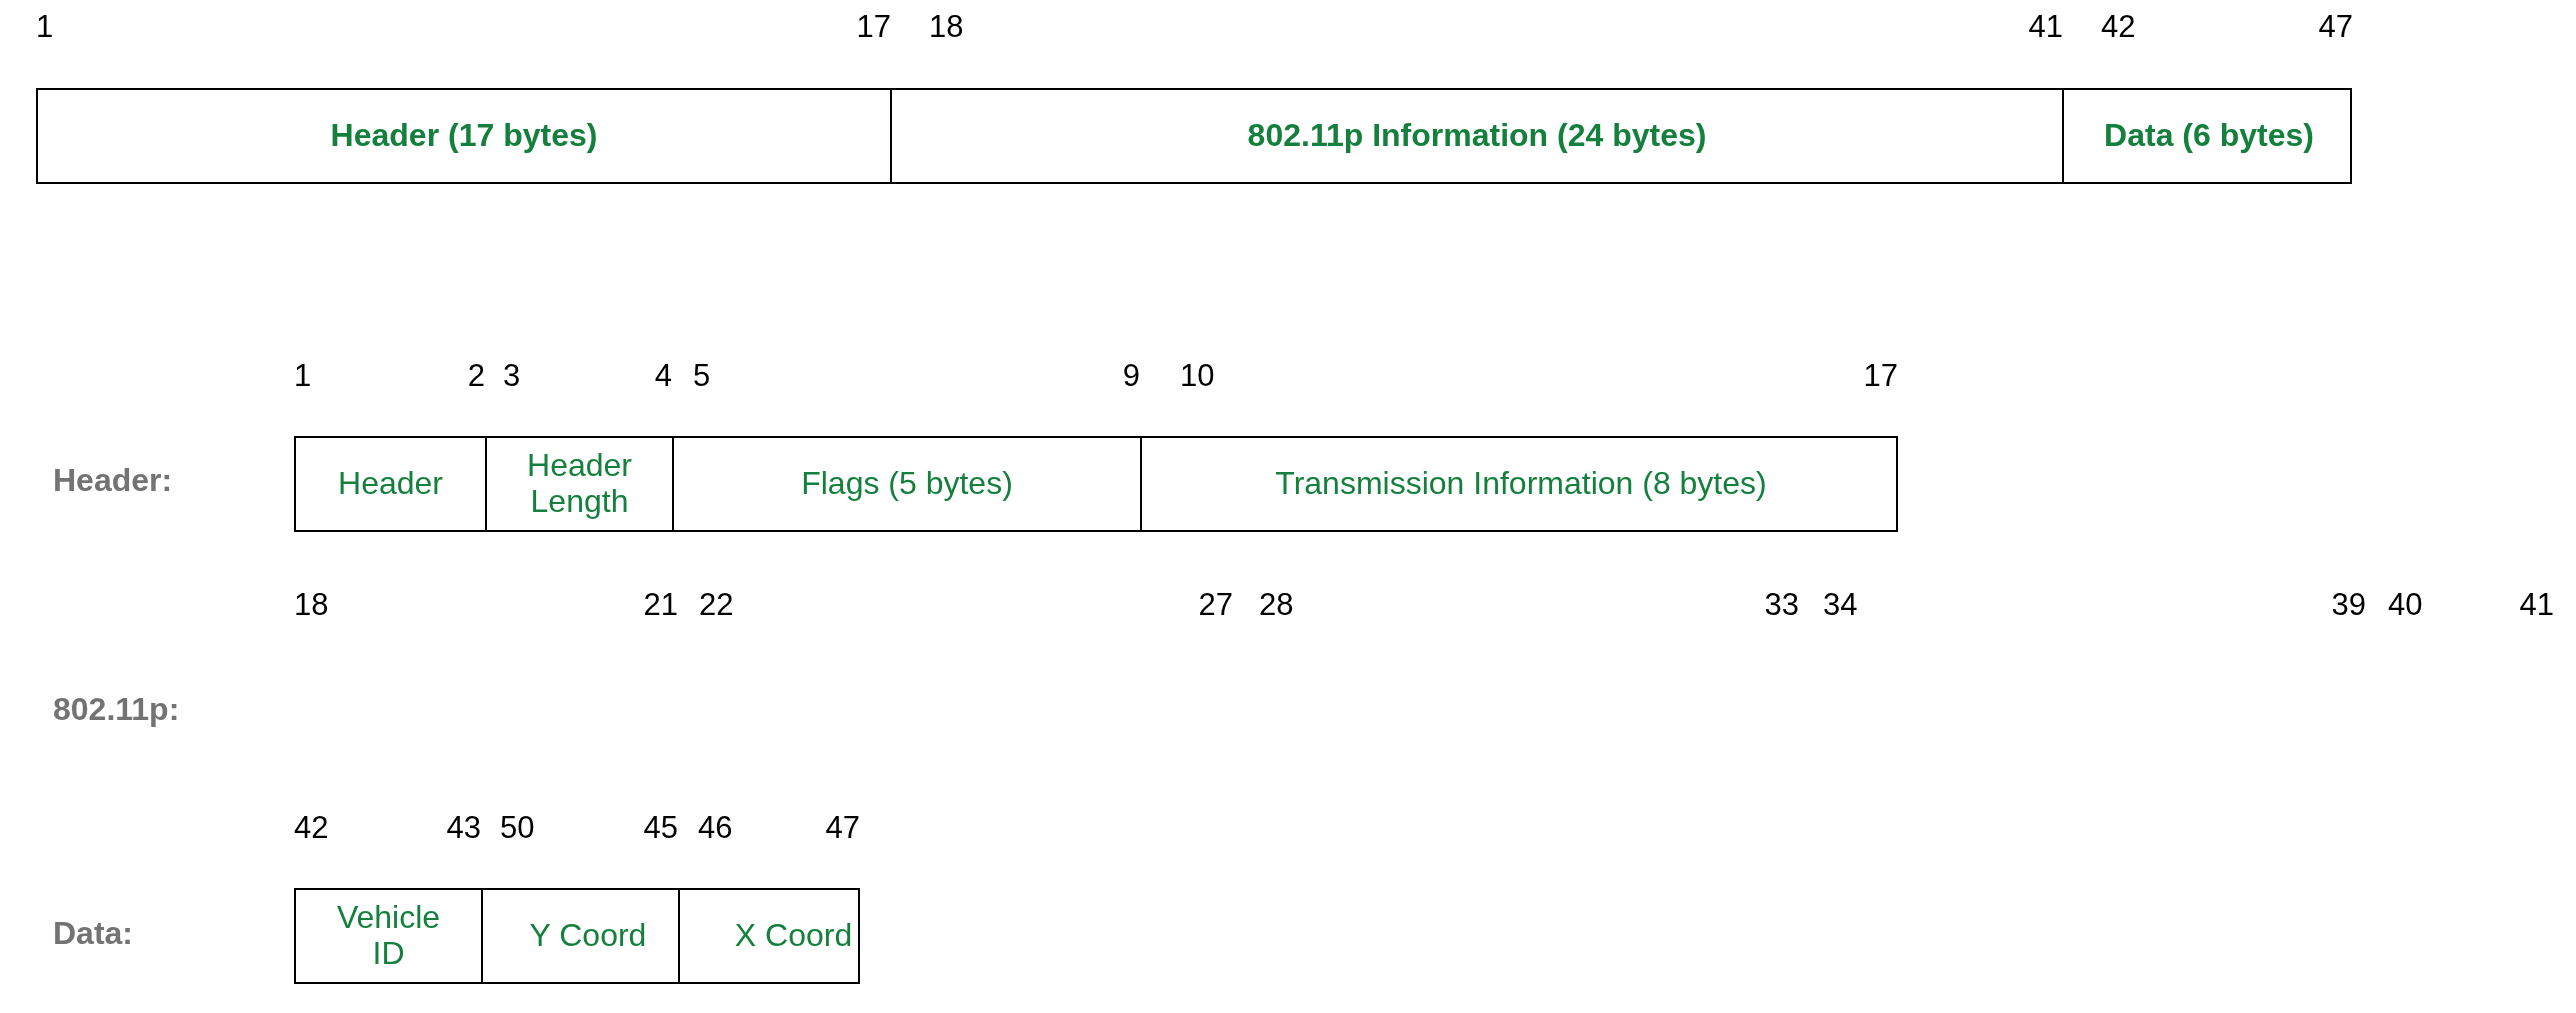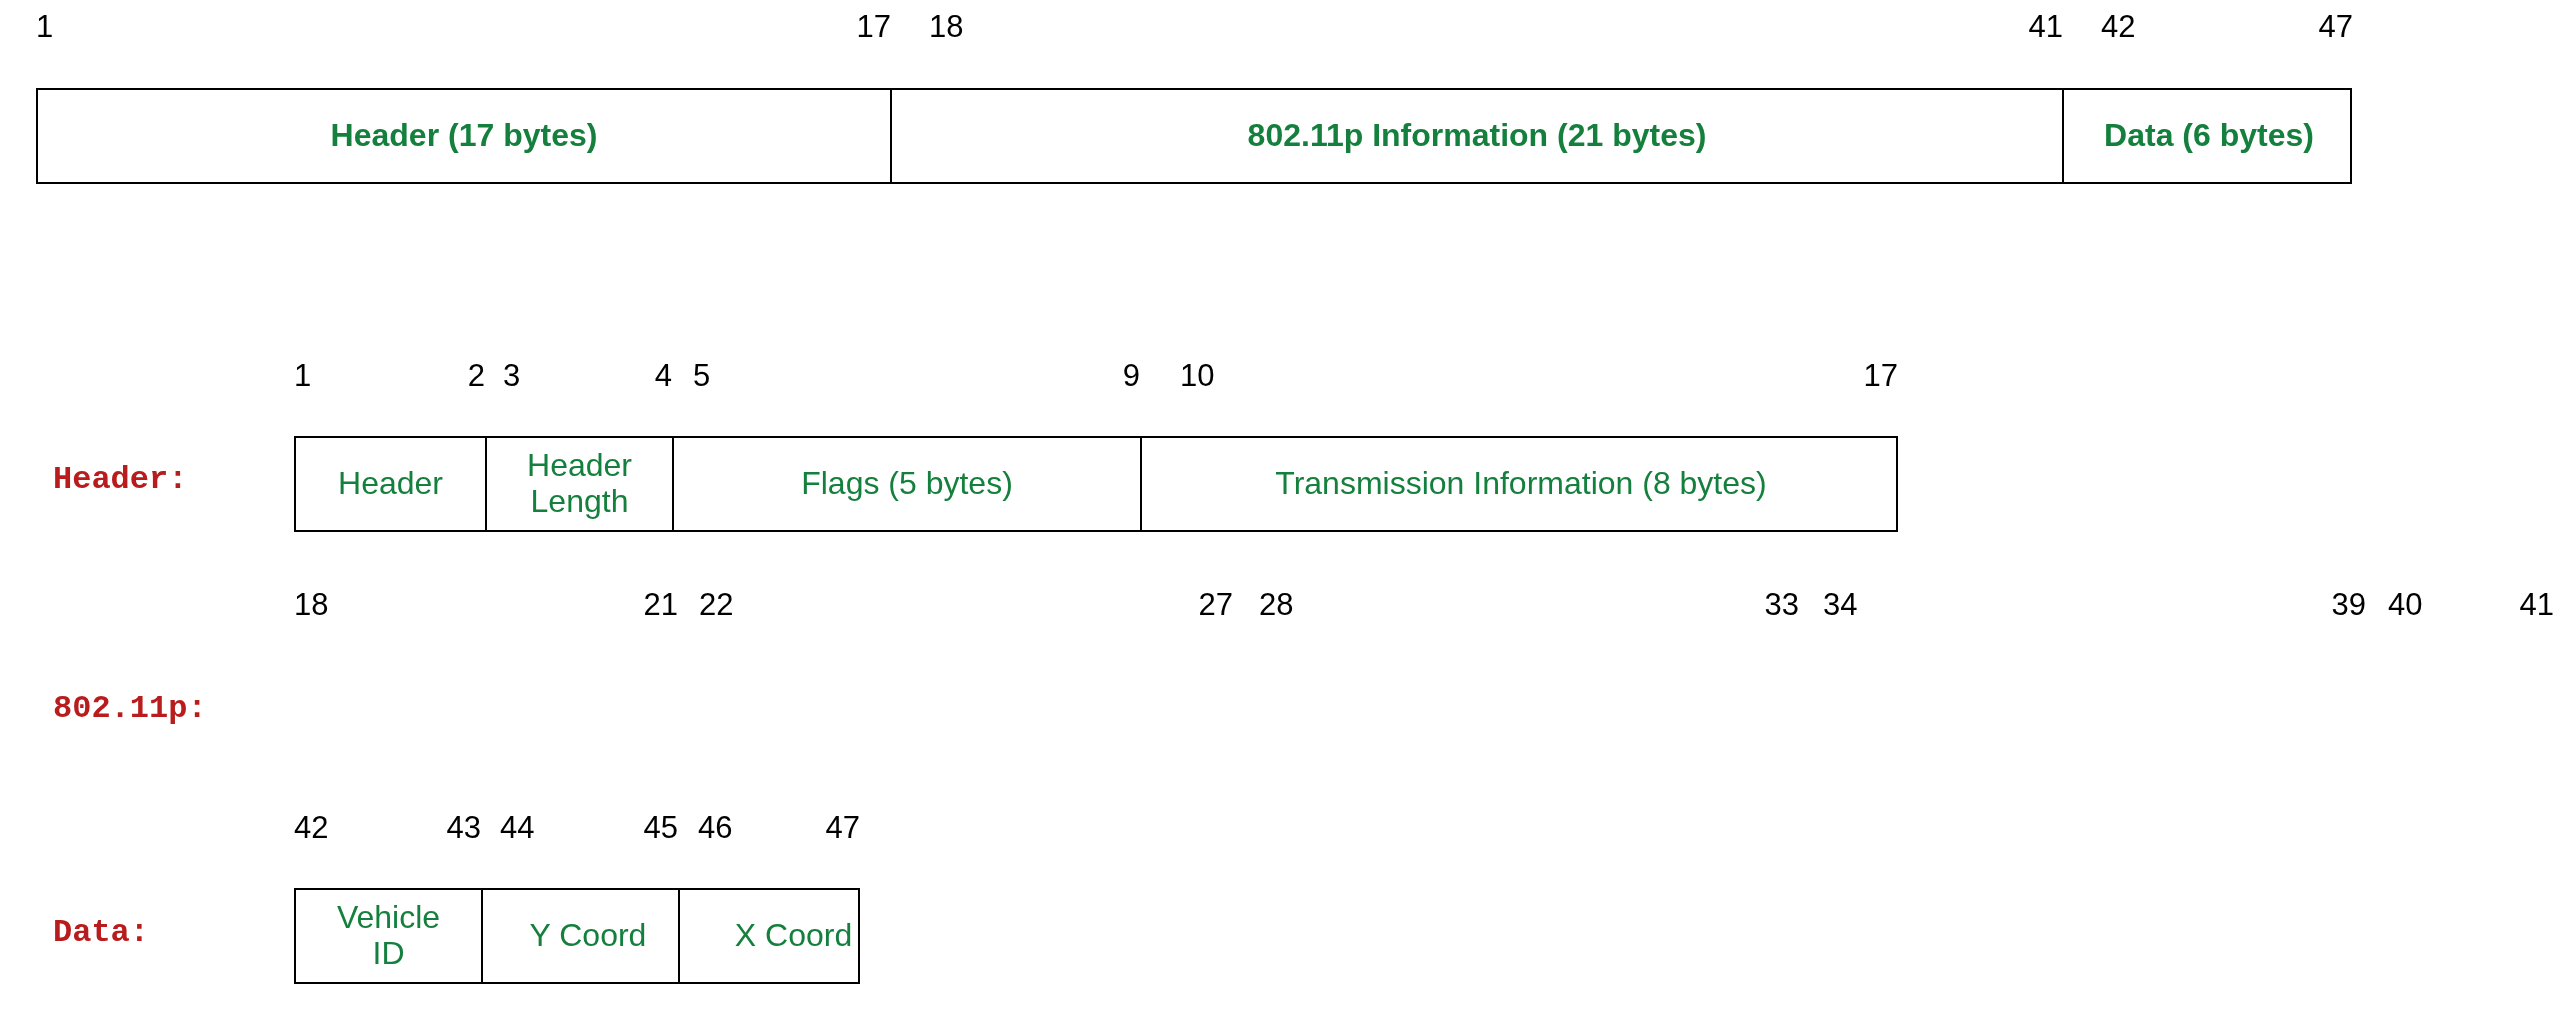--- a/index.html
+++ b/index.html
@@ -30,22 +30,21 @@
   .tick.start { text-align: left; }
   .tick.end   { text-align: right; }
 
   
   .row-label {
     position: absolute;
     font-size: 32px;
     font-weight: bold;
     line-height: 1;
     white-space: nowrap;
-    color: #b91c1c;
-    font-family: Liberation Mono, monospace;
+    color: #737373;
   }
 
   
   .bar {
     position: absolute;
     display: flex;
     box-sizing: border-box;
     border: 2.4px solid #000;
     background: #ffffff;
   }
@@ -70,21 +69,21 @@
 
 <div id="canvas">
     <div class="tick start" style="top: 11.4px; left: 36px;">1</div>
     <div class="tick end" style="top: 11.4px; left: 777px; width: 114px;">17</div>
     <div class="tick start" style="top: 11.4px; left: 929px;">18</div>
     <div class="tick end" style="top: 11.4px; left: 1949px; width: 114px;">41</div>
     <div class="tick start" style="top: 11.4px; left: 2101px;">42</div>
     <div class="tick end" style="top: 11.4px; left: 2239px; width: 114px;">47</div>
     <div class="bar bold" style="left: 36px; top: 88px; width: 2316px; height: 96px;">
       <div class="cell" style="flex: 0 0 854px;">Header (17 bytes)</div>
-      <div class="cell" style="flex: 0 0 1172px;">802.11p Information (21 bytes)</div>
+      <div class="cell" style="flex: 0 0 1172px;">802.11p Information (24 bytes)</div>
       <div class="cell" style="flex: 0 0 290px;">Data (6 bytes)</div>
     </div>
     <div class="row-label" style="left: 53px; top: 464px;">Header:</div>
     <div class="tick start" style="top: 360px; left: 294px;">1</div>
     <div class="tick end" style="top: 360px; left: 371px; width: 114px;">2</div>
     <div class="tick start" style="top: 360px; left: 503px;">3</div>
     <div class="tick end" style="top: 360px; left: 558px; width: 114px;">4</div>
     <div class="tick start" style="top: 360px; left: 693px;">5</div>
     <div class="tick end" style="top: 360px; left: 1026px; width: 114px;">9</div>
     <div class="tick start" style="top: 360px; left: 1180px;">10</div>
@@ -103,21 +102,21 @@
     <div class="tick end" style="top: 589px; left: 1119px; width: 114px;">27</div>
     <div class="tick start" style="top: 589px; left: 1259px;">28</div>
     <div class="tick end" style="top: 589px; left: 1685px; width: 114px;">33</div>
     <div class="tick start" style="top: 589px; left: 1823px;">34</div>
     <div class="tick end" style="top: 589px; left: 2252px; width: 114px;">39</div>
     <div class="tick start" style="top: 589px; left: 2388px;">40</div>
     <div class="tick end" style="top: 589px; left: 2440px; width: 114px;">41</div>
     <div class="row-label" style="left: 53px; top: 917px;">Data:</div>
     <div class="tick start" style="top: 812px; left: 294px;">42</div>
     <div class="tick end" style="top: 812px; left: 367px; width: 114px;">43</div>
-    <div class="tick start" style="top: 812px; left: 500px;">44</div>
+    <div class="tick start" style="top: 812px; left: 500px;">50</div>
     <div class="tick end" style="top: 812px; left: 564px; width: 114px;">45</div>
     <div class="tick start" style="top: 812px; left: 698px;">46</div>
     <div class="tick end" style="top: 812px; left: 746px; width: 114px;">47</div>
     <div class="bar" style="left: 294px; top: 888px; width: 566px; height: 96px; gap: 15px;">
       <div class="cell" style="flex: 0 0 187px;">Vehicle
 ID</div>
       <div class="cell" style="flex: 0 0 182px;">Y Coord</div>
       <div class="cell" style="flex: 0 0 197px;">X Coord</div>
     </div>
   </div>

